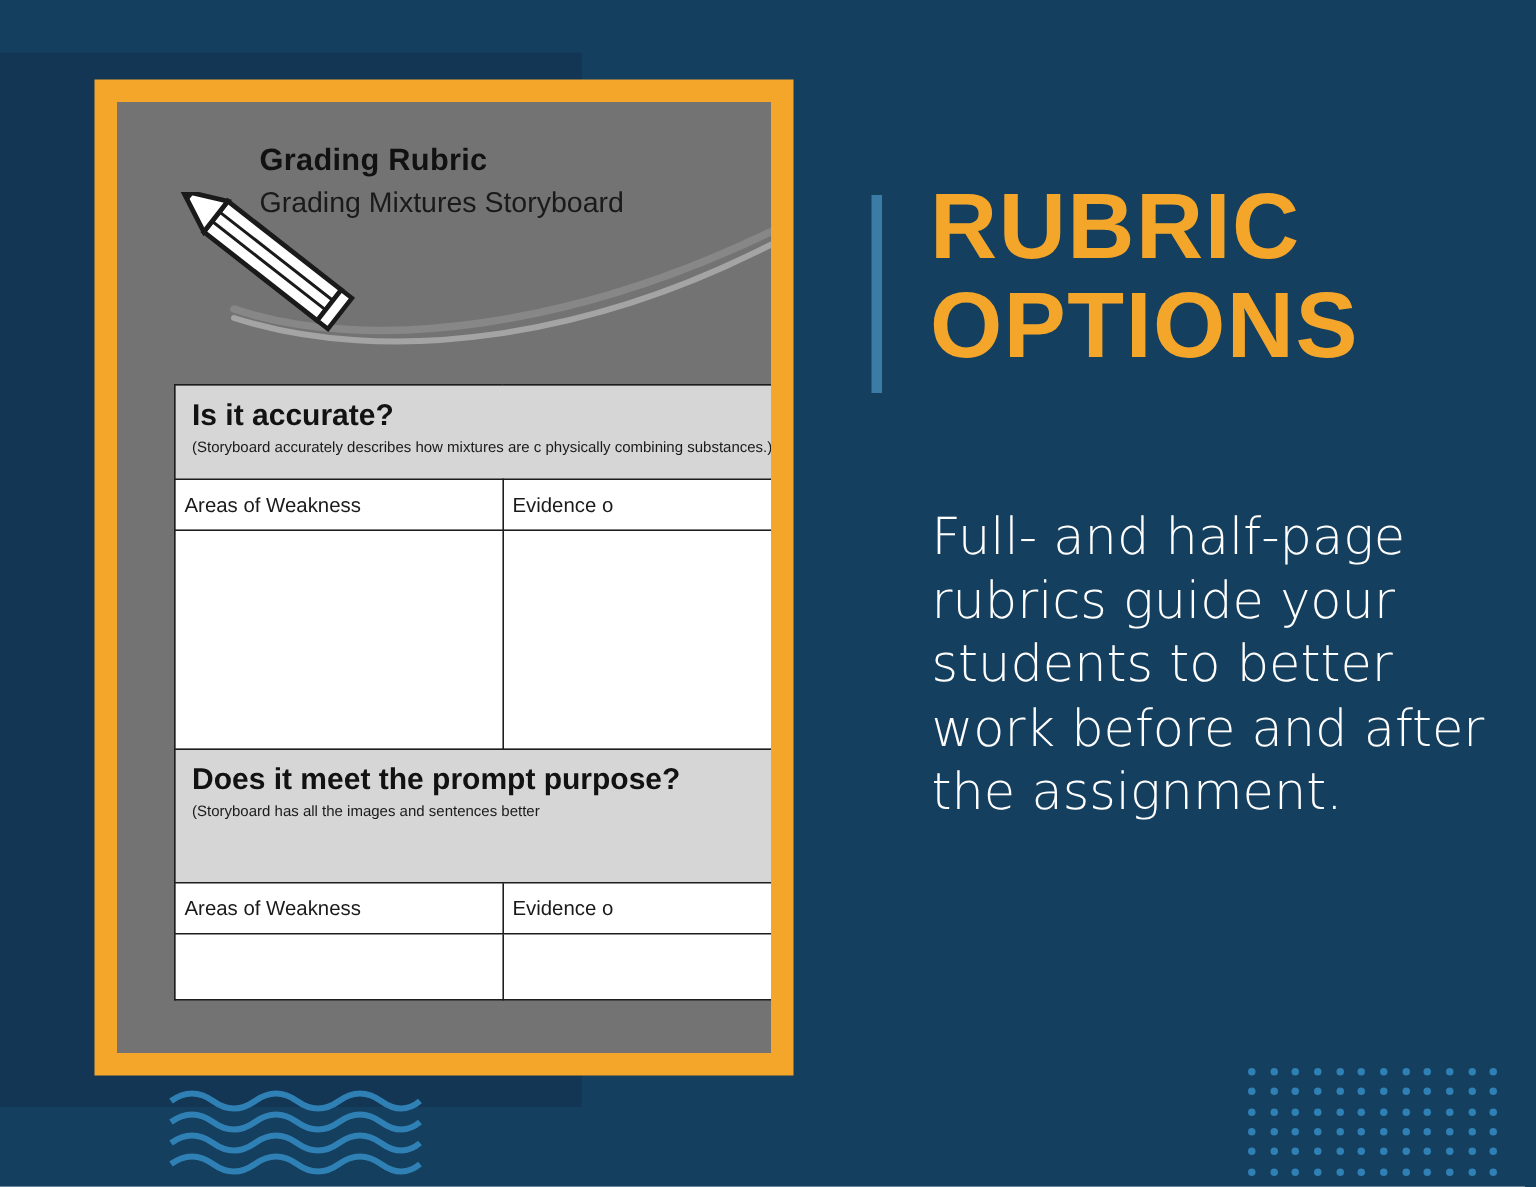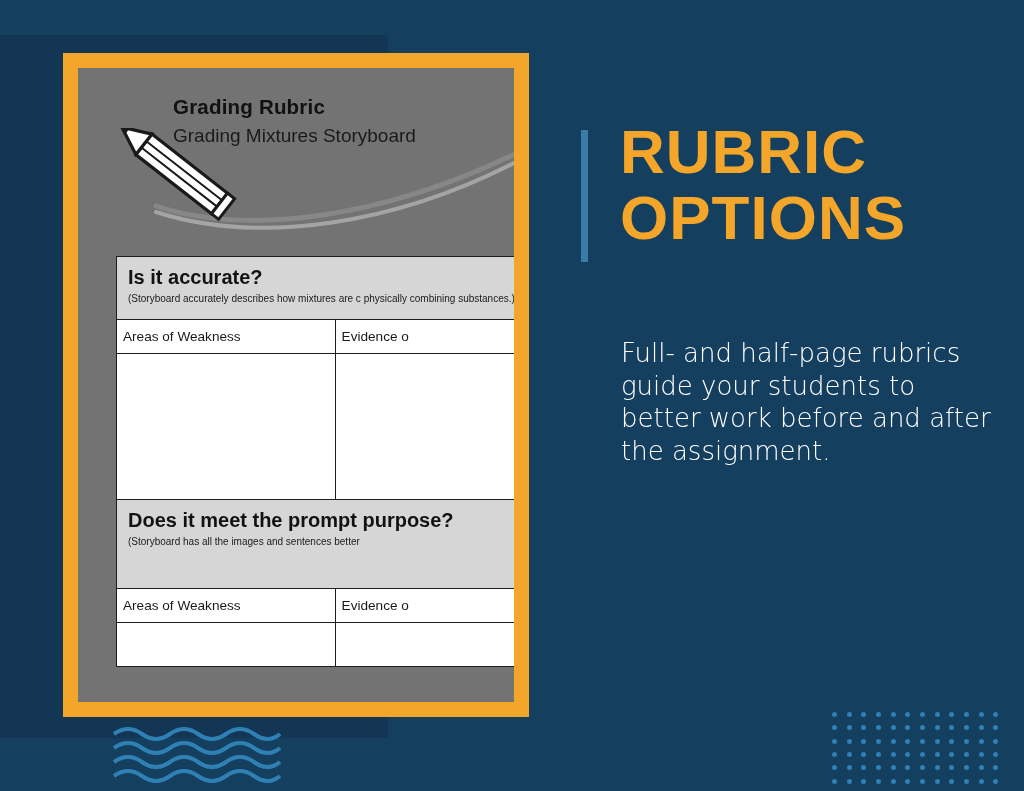--- a/index.html
+++ b/index.html
@@ -133,21 +133,21 @@
     font-weight: bold;
     line-height: 1.07;
     letter-spacing: 1px;
   }
   .body-copy {
     position: absolute;
     left: 621px;
     top: 337px;
     width: 372px;
     color: #ffffff;
-    font-size: 26px;
+    font-size: 34px;
     line-height: 1.25;
     font-family: "DejaVu Sans", sans-serif;
     font-weight: 300;
   }
 
   
   .waves {
     position: absolute;
     left: 112px;
     top: 726px;

